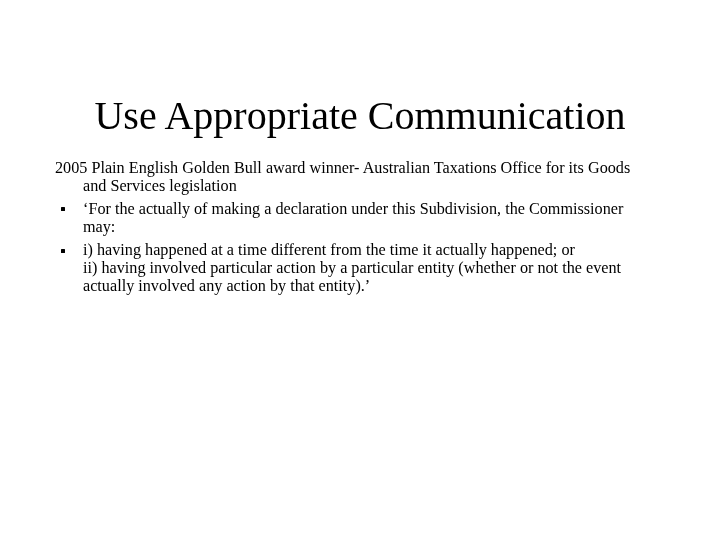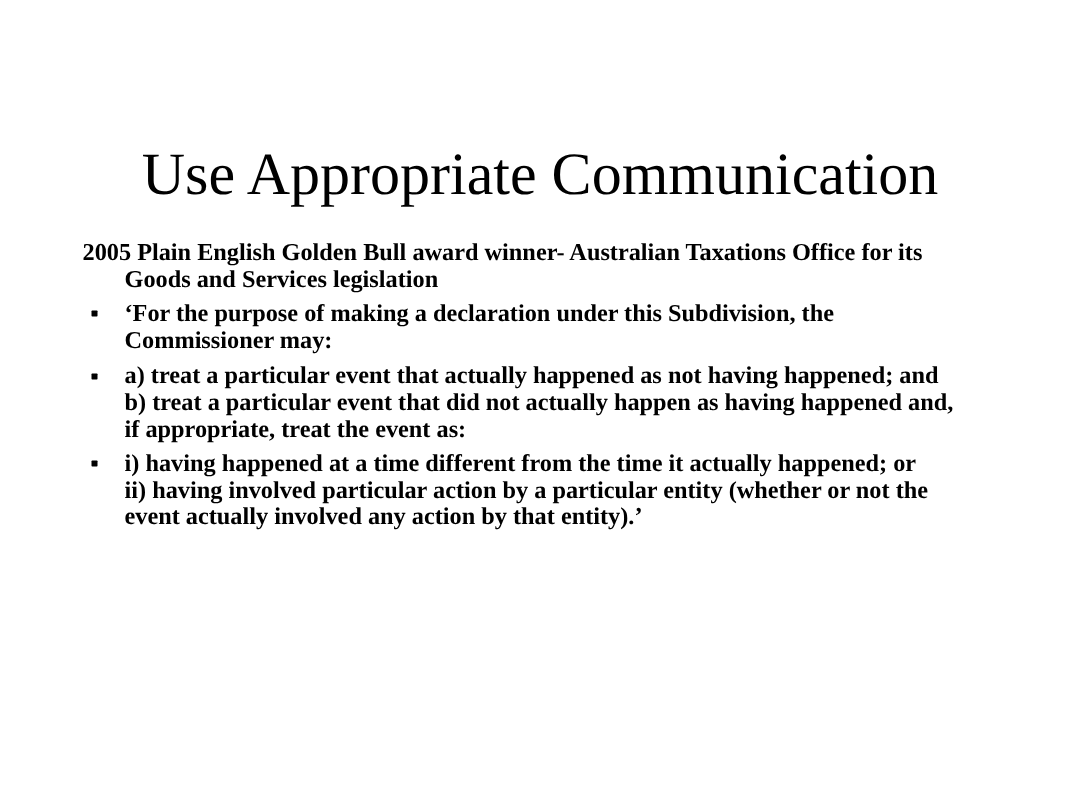--- a/index.html
+++ b/index.html
@@ -39,21 +39,20 @@
     width: 592px;
   }
   .para {
     position: relative;
     font-size: 16.2px;
     line-height: 17.6px;
     margin: 0 0 6px 0;
     padding-left: 28px;
     text-indent: -28px;
     color: #000000;
-    font-weight: bold;
   }
   .para.lead {
     padding-left: 28px;
     text-indent: -28px;
   }
   .para.bulleted {
     padding-left: 28px;
     text-indent: 0;
   }
   .bullet-marker {
@@ -88,28 +87,23 @@
   <h1 class="slide-title">Use Appropriate Communication</h1>
 
   <div class="body-block">
 
     <div class="para lead">
       <span class="para-text">2005 Plain English Golden Bull award winner- Australian Taxations Office for its Goods and Services legislation</span>
     </div>
 
     <div class="para bulleted">
       <span class="bullet-marker"><span class="dot"></span></span>
-      <span class="para-text">‘For the purpose of making a declaration under this Subdivision, the Commissioner may:</span>
+      <span class="para-text">‘For the actually of making a declaration under this Subdivision, the Commissioner may:</span>
     </div>
 
-    <div class="para bulleted">
-      <span class="bullet-marker"><span class="dot"></span></span>
-      <span class="para-text">a) treat a particular event that actually happened as not having happened; and
-b) treat a particular event that did not actually happen as having happened and, if appropriate, treat the event as:</span>
-    </div>
 
 
 
     <div class="para bulleted">
       <span class="bullet-marker"><span class="dot"></span></span>
       <span class="para-text">i) having happened at a time different from the time it actually happened; or
 ii) having involved particular action by a particular entity (whether or not the event actually involved any action by that entity).’</span>
     </div>
 
   </div>

